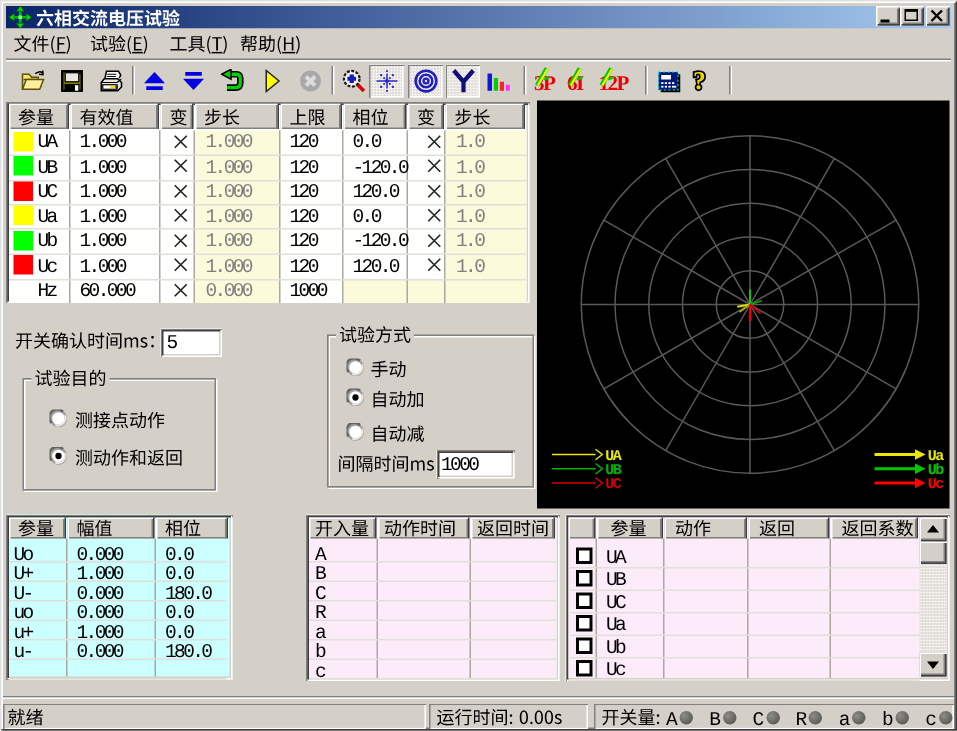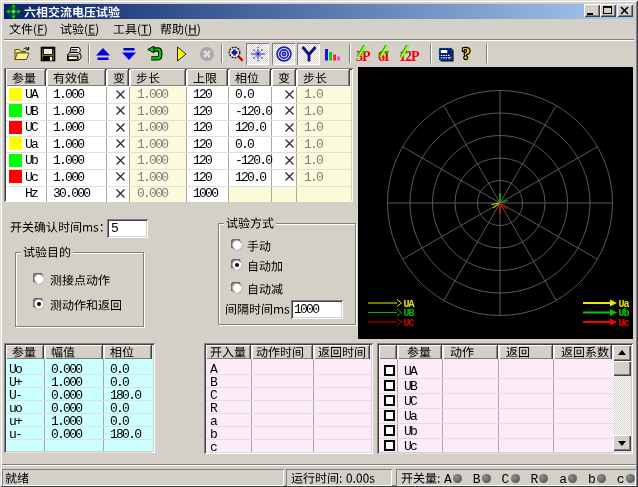--- a/index.html
+++ b/index.html
@@ -452,21 +452,21 @@
     </svg>
     <div class="m" style="position:absolute;left:137px;top:169.75px;color:#808080">1.000</div>
     <div class="m" style="position:absolute;left:193px;top:169.75px;">120</div>
     <div class="m" style="position:absolute;left:235px;top:169.75px;">120.0</div>
     <svg style="position:absolute;left:284.5px;top:172.2px" width="9" height="9">
       <path d="M0.5 0.5 L8.5 8.5 M8.5 0.5 L0.5 8.5" stroke="#222" stroke-width="1.1"></path>
     </svg>
     <div class="m" style="position:absolute;left:304px;top:169.75px;color:#808080">1.0</div>
     <div style="position:absolute;left:6px;top:186px;width:345px;height:1px;background:#e0dfd8"></div>
     <div class="m" style="position:absolute;left:25px;top:186.25px;">Hz</div>
-    <div class="m" style="position:absolute;left:53px;top:186.25px;">30.000</div>
+    <div class="m" style="position:absolute;left:53px;top:186.25px;">60.000</div>
     <svg style="position:absolute;left:115.5px;top:188.8px" width="9" height="9">
       <path d="M0.5 0.5 L8.5 8.5 M8.5 0.5 L0.5 8.5" stroke="#222" stroke-width="1.1"></path>
     </svg>
     <div class="m" style="position:absolute;left:137px;top:186.25px;color:#808080">0.000</div>
     <div class="m" style="position:absolute;left:193px;top:186.25px;">1000</div>
     <div class="m" style="position:absolute;left:235px;top:186.25px;"></div>
     <div style="position:absolute;left:358px;top:67px;width:275px;height:272px;background:#000"></div>
     <svg style="position:absolute;left:358px;top:67px" width="275" height="272">
       <g fill="none" stroke="#595959" stroke-width="1">
         <circle cx="142" cy="136" r="22.5"></circle>

